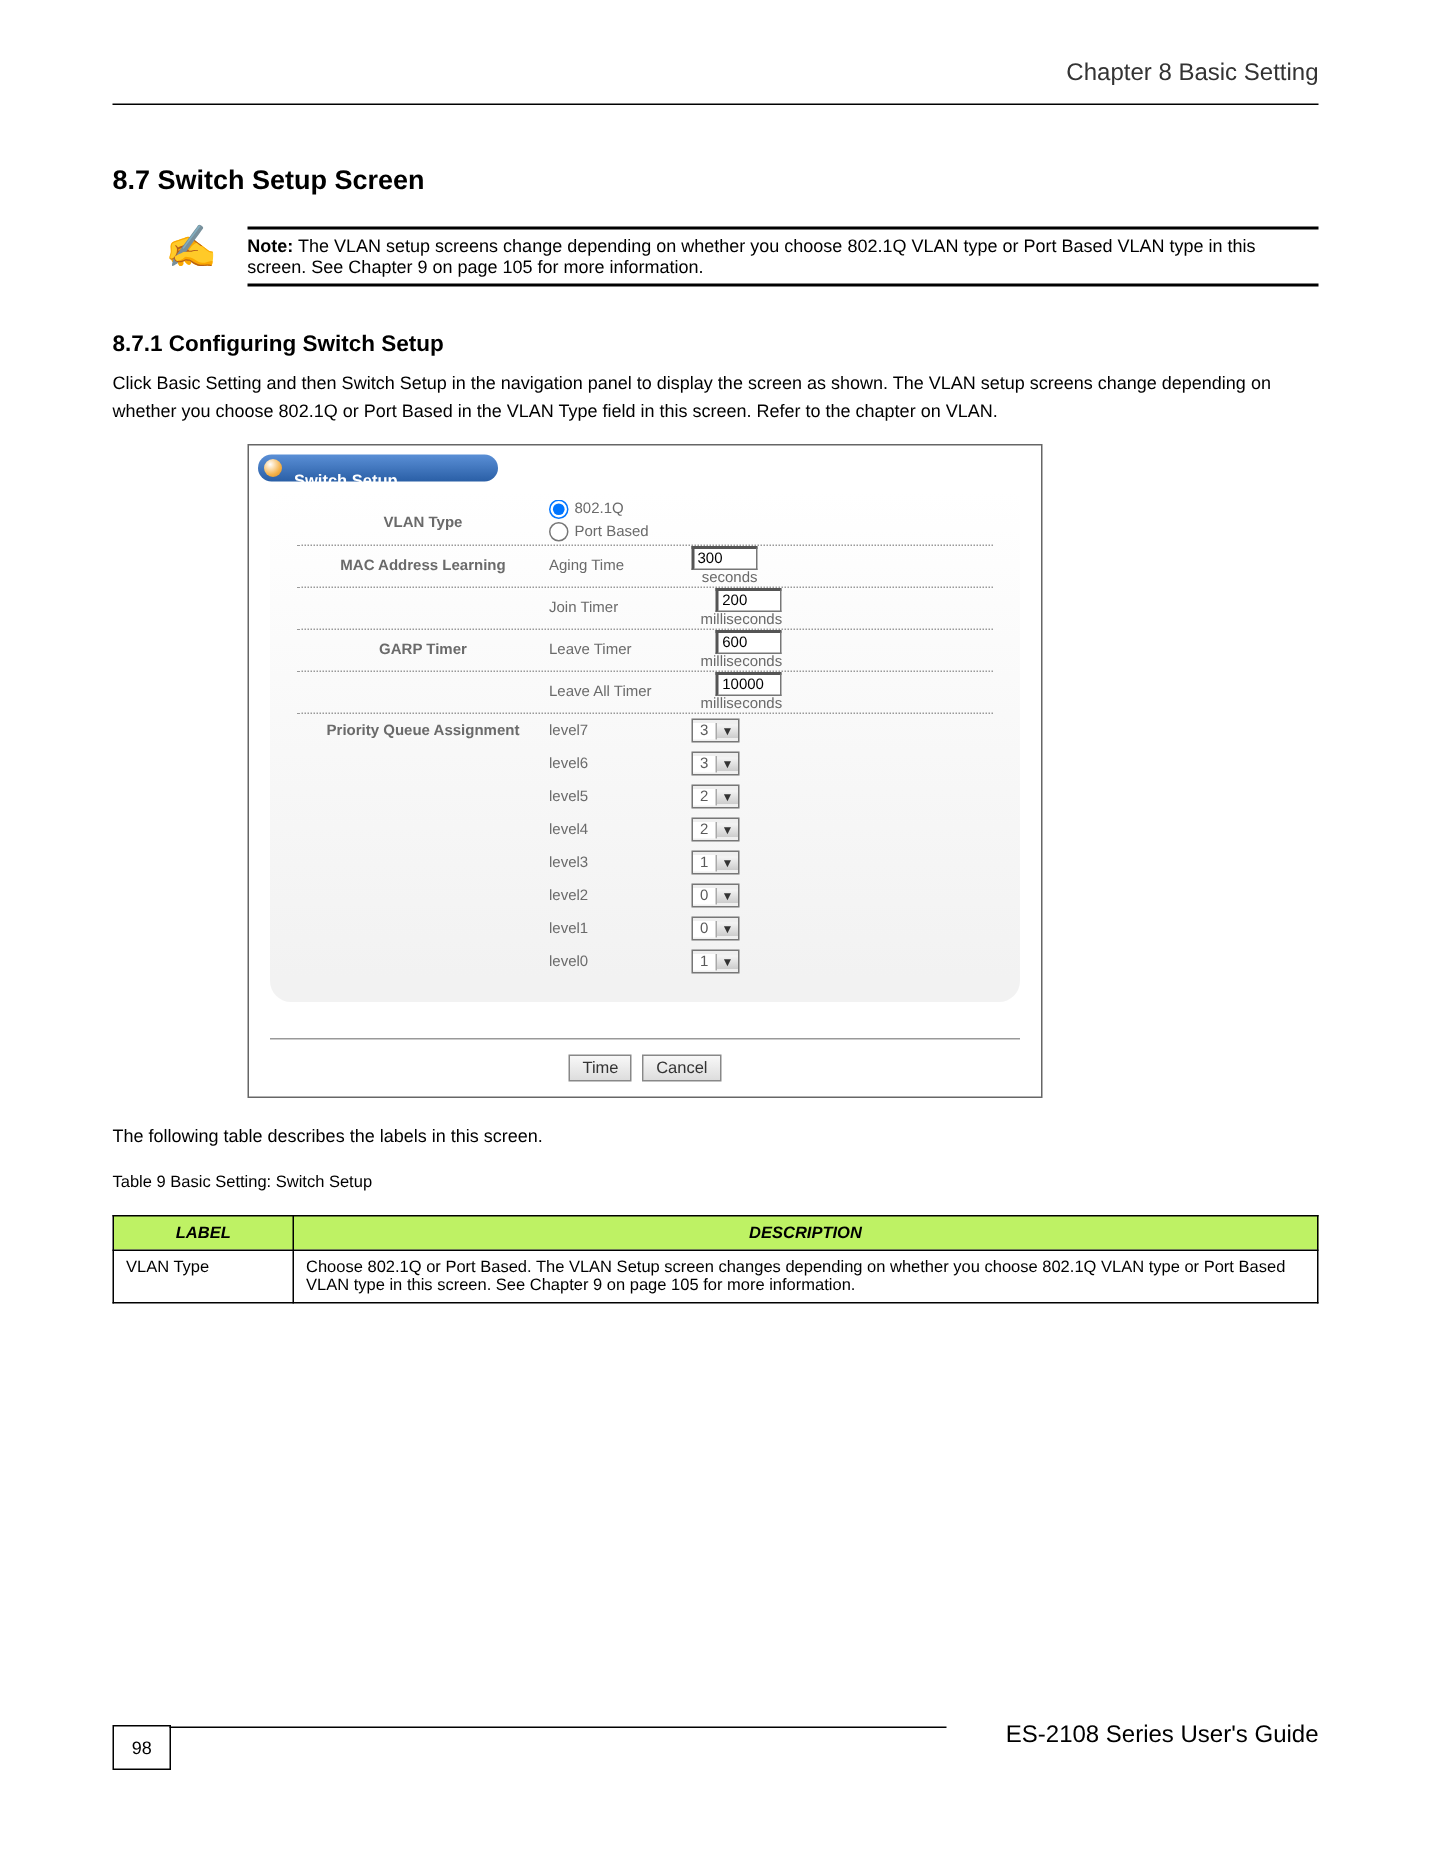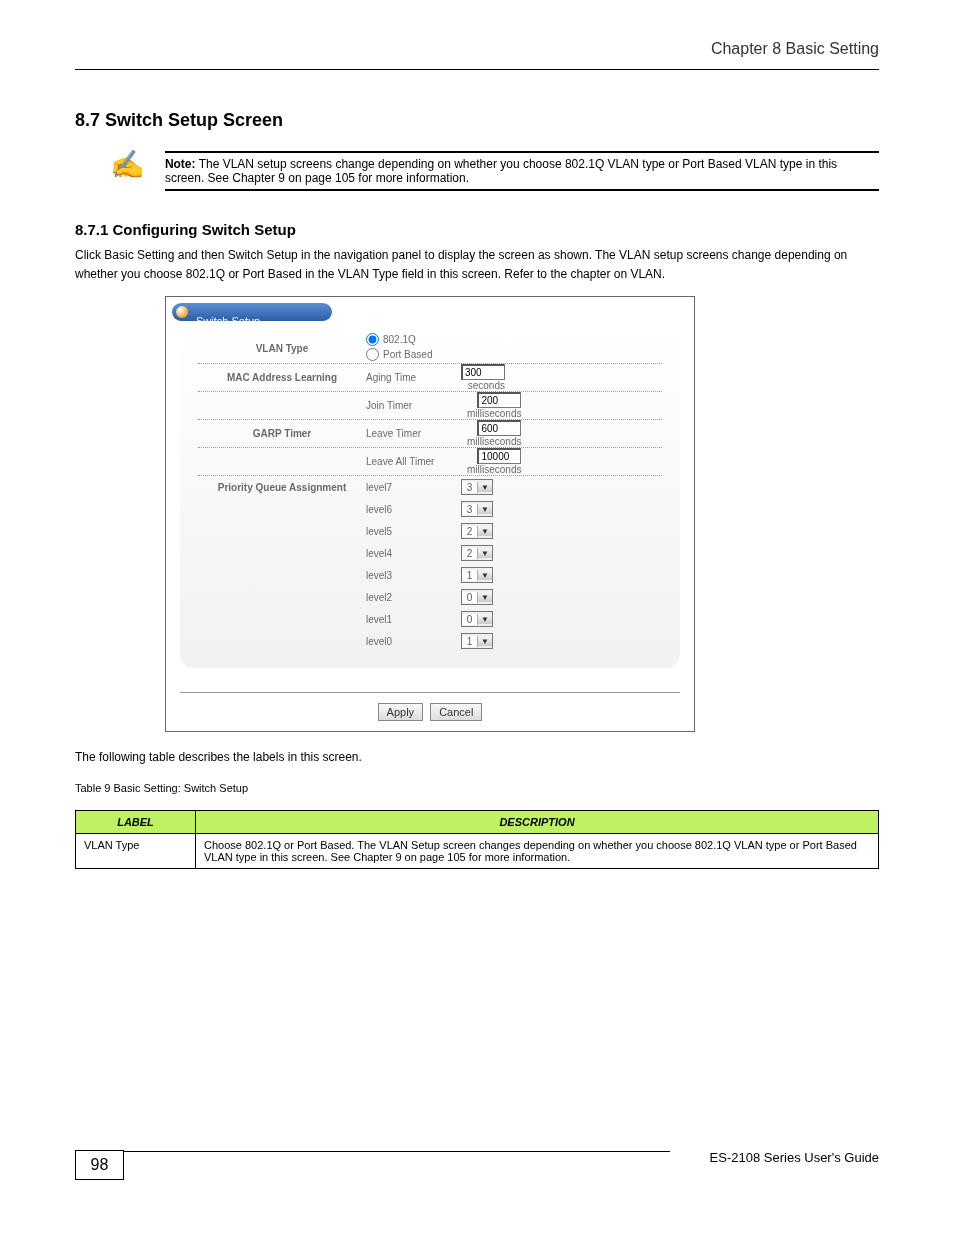--- a/index.html
+++ b/index.html
@@ -85,21 +85,21 @@
     width: 160px;
   }
   .panel-bar-dot {
     width: 12px; height:12px;
     border-radius: 50%;
     background: radial-gradient(circle at 35% 30%, #fff, #f5b24a 60%, #d88a20);
     margin-left: 4px;
   }
   .panel-bar-title {
     color: #fff;
-    font-weight: normal;
+    font-weight: bold;
     font-size: 11px;
     margin-left: 8px;
     margin-top: 17px;
   }
   .panel-body {
     margin: 6px 14px 0 14px;
     background: linear-gradient(#ffffff, #f2f2f2 95%);
     border-radius: 0 0 14px 14px;
     padding: 6px 18px 16px 18px;
   }
@@ -197,36 +197,36 @@
   .footer {
     position: absolute;
     bottom: 55px;
     left: 75px;
     right: 75px;
     display: flex;
     align-items: center;
   }
   .page-no-box {
     border: 1px solid #000;
-    width: 49px;
+    width: 39px;
     height: 30px;
     display:flex;
     align-items:center;
     justify-content:center;
-    font-size: 16px;
+    font-size: 12px;
   }
   .footer-line {
     flex:1;
     border-top:1px solid #000;
     margin-left:-1px;
     position:relative;
     top:-14px;
   }
   .footer-text {
-    font-size:13px;
+    font-size:16px;
     margin-left:12px;
     position:relative;
     top:-8px;
     padding-left:28px;
   }
 </style>
 </head>
 <body>
 
 <div class="page">
@@ -377,21 +377,21 @@
         <div class="cfg-mid-col">level0</div>
         <div class="cfg-input-col">
             <div class="mini-select">
               <div class="val">1</div>
               <div class="arrow">▼</div>
             </div>
           </div>
       </div>
     </div>
     <div class="btnbar">
-      <span class="btn">Apply</span>
+      <span class="btn">Time</span>
       <span class="btn">Cancel</span>
     </div>
   </div>
 
   <p class="body-text" style="margin-top:16px;">The following table describes the labels in this screen.</p>
   <div class="table-caption">Table 9   Basic Setting: Switch Setup</div>
   <table class="desc-table">
     <tbody>
         <tr>
       <th style="width:120px;">LABEL</th>

